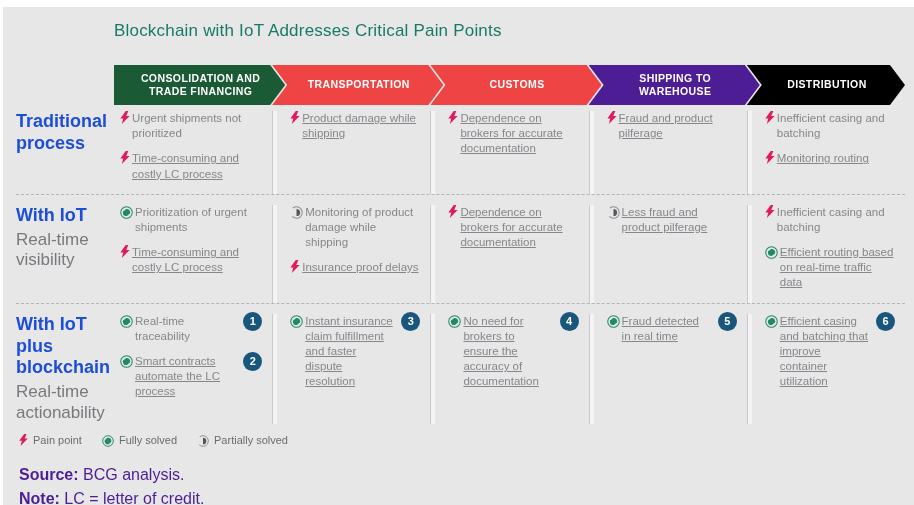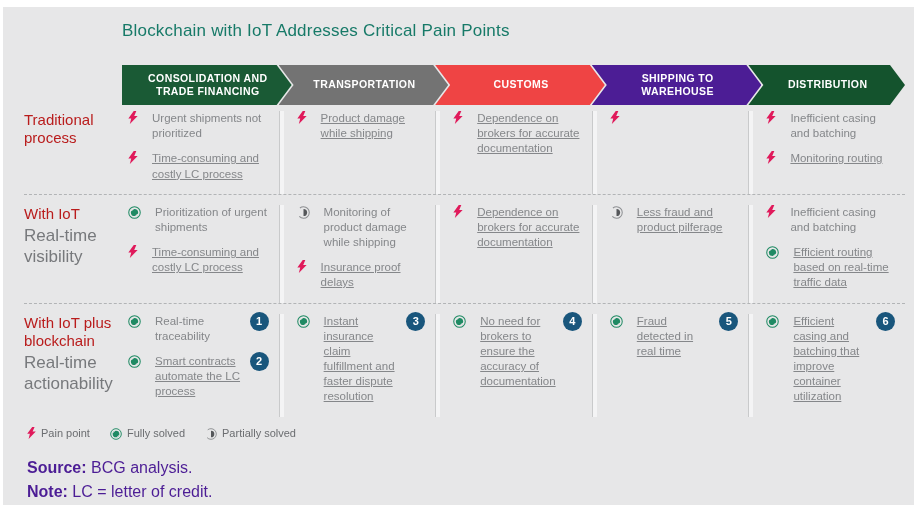--- a/index.html
+++ b/index.html
@@ -2,45 +2,45 @@
 <html><head>
 <meta charset="utf-8">
 <style>
   html,body{margin:0;padding:0;}
   body{
     width:914px;height:505px;position:relative;overflow:hidden;background:#ffffff;
     font-family:"Liberation Sans", sans-serif;
   }
   .panel{
     position:absolute;top:7px;left:3px;right:0;bottom:0;background:#e7e7e8;
-    padding:10px 9px 0 21px;box-sizing:border-box;
+    padding:10px 9px 0 13px;box-sizing:border-box;
   }
   .title{
     margin:4px 0 0 98px;font-size:17px;color:#177a68;font-weight:500;letter-spacing:.2px;
   }
   .hdr{display:grid;grid-template-columns:98px repeat(5,1fr);margin-top:24px;height:24px;}
   .arrow{
     position:relative;height:40px;display:flex;align-items:center;justify-content:center;
     text-align:center;color:#fff;font-size:10.5px;font-weight:bold;letter-spacing:.4px;
     line-height:1.25;padding:0 20px 0 22px;box-sizing:border-box;width:calc(100% + 13px);
   }
   .arrow.first{clip-path:polygon(0 0,calc(100% - 15px) 0,100% 50%,calc(100% - 15px) 100%,0 100%);}
   .arrow.mid{clip-path:polygon(0 0,calc(100% - 15px) 0,100% 50%,calc(100% - 15px) 100%,0 100%,15px 50%);}
   .arrow.last{width:100%;clip-path:polygon(0 0,calc(100% - 15px) 0,100% 50%,calc(100% - 15px) 100%,0 100%,15px 50%);}
-  .s1{background:#1a5a35}.s2{background:#737373}.s3{background:#ef4444}.s4{background:#4c1d95}.s5{background:#14532d}
+  .s1{background:#1a5a35}.s2{background:#ef4444}.s3{background:#ef4444}.s4{background:#4c1d95}.s5{background:#000000}
   .rows{margin-top:12px;}
   .row{display:grid;grid-template-columns:98px repeat(5,1fr);padding-top:10px;box-sizing:border-box;}
   .row + .row{border-top:1px dashed #b2b4b6;}
   .row.r1{min-height:90px}.row.r2{min-height:105px}.row.r3{min-height:102px}
   .rlabel{padding-right:8px;}
-  .rlabel .main{color:#b91c1c;font-weight:normal;font-size:15px;line-height:1.22;}
+  .rlabel .main{color:#1d4ed8;font-weight:bold;font-size:18px;line-height:1.22;}
   .rlabel .sub{color:#77797c;font-size:17px;line-height:1.22;margin-top:3px;}
   .cell{padding:0 10px 12px 18px;box-shadow:inset 1px 0 0 #c9cacb, inset 5px 0 0 #f4f4f5;}
   .cell.nodiv{box-shadow:none;padding-left:6px;}
-  .item{position:relative;display:flex;gap:14px;margin-bottom:10px;color:#85878a;
+  .item{position:relative;display:flex;gap:2px;margin-bottom:10px;color:#85878a;
         font-size:11.5px;line-height:1.32;}
   .item:last-child{margin-bottom:0;text-decoration:underline;}
   .item.withbadge{padding-right:26px;}
   .icw{flex:0 0 auto;}
   svg.ic-pain{width:10px;height:13px;margin-top:0px;display:block;}
   svg.ic-circle{width:13px;height:13px;margin-top:1px;display:block;}
   .badge{
     position:absolute;top:-2px;right:0;width:19px;height:19px;border-radius:50%;
     background:#19567c;color:#fff;font-size:11px;font-weight:bold;
     display:flex;align-items:center;justify-content:center;
@@ -147,20 +147,21 @@
           <span>Dependence on brokers for accurate documentation</span>
         </div>
       </div>
       <div class="cell">
         <div class="item">
           <span class="icw">
               <svg class="ic-pain">
                 <use href="#ic-bolt"></use>
               </svg>
             </span>
+          <span>Fraud and product pilferage</span>
         </div>
       </div>
       <div class="cell">
         <div class="item">
           <span class="icw">
               <svg class="ic-pain">
                 <use href="#ic-bolt"></use>
               </svg>
             </span>
           <span>Inefficient casing and batching</span>

